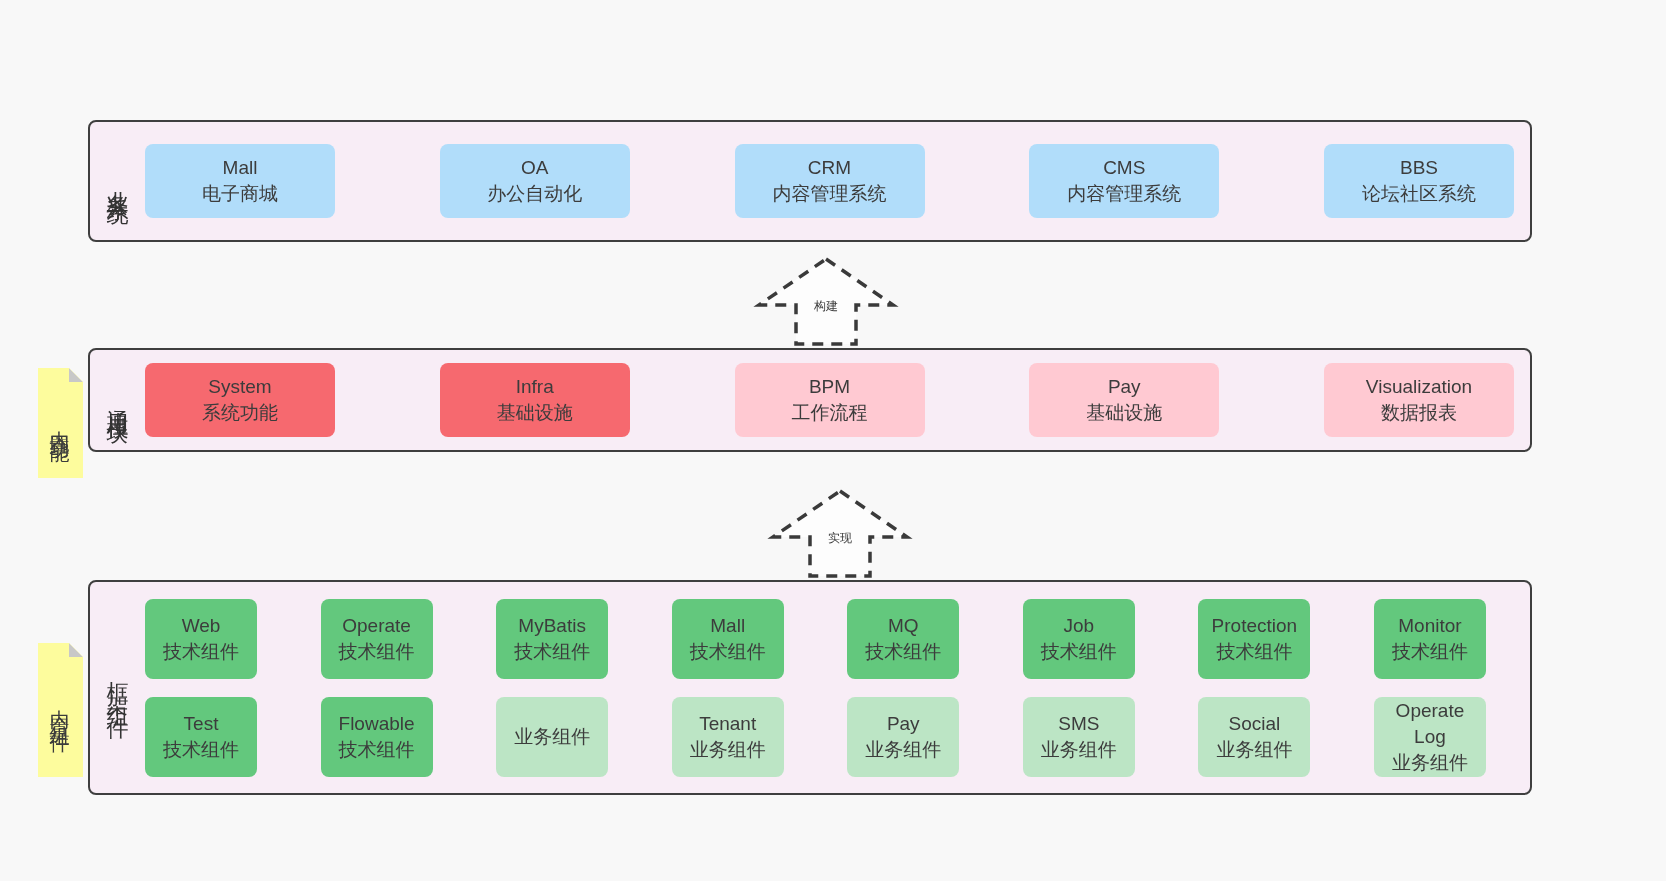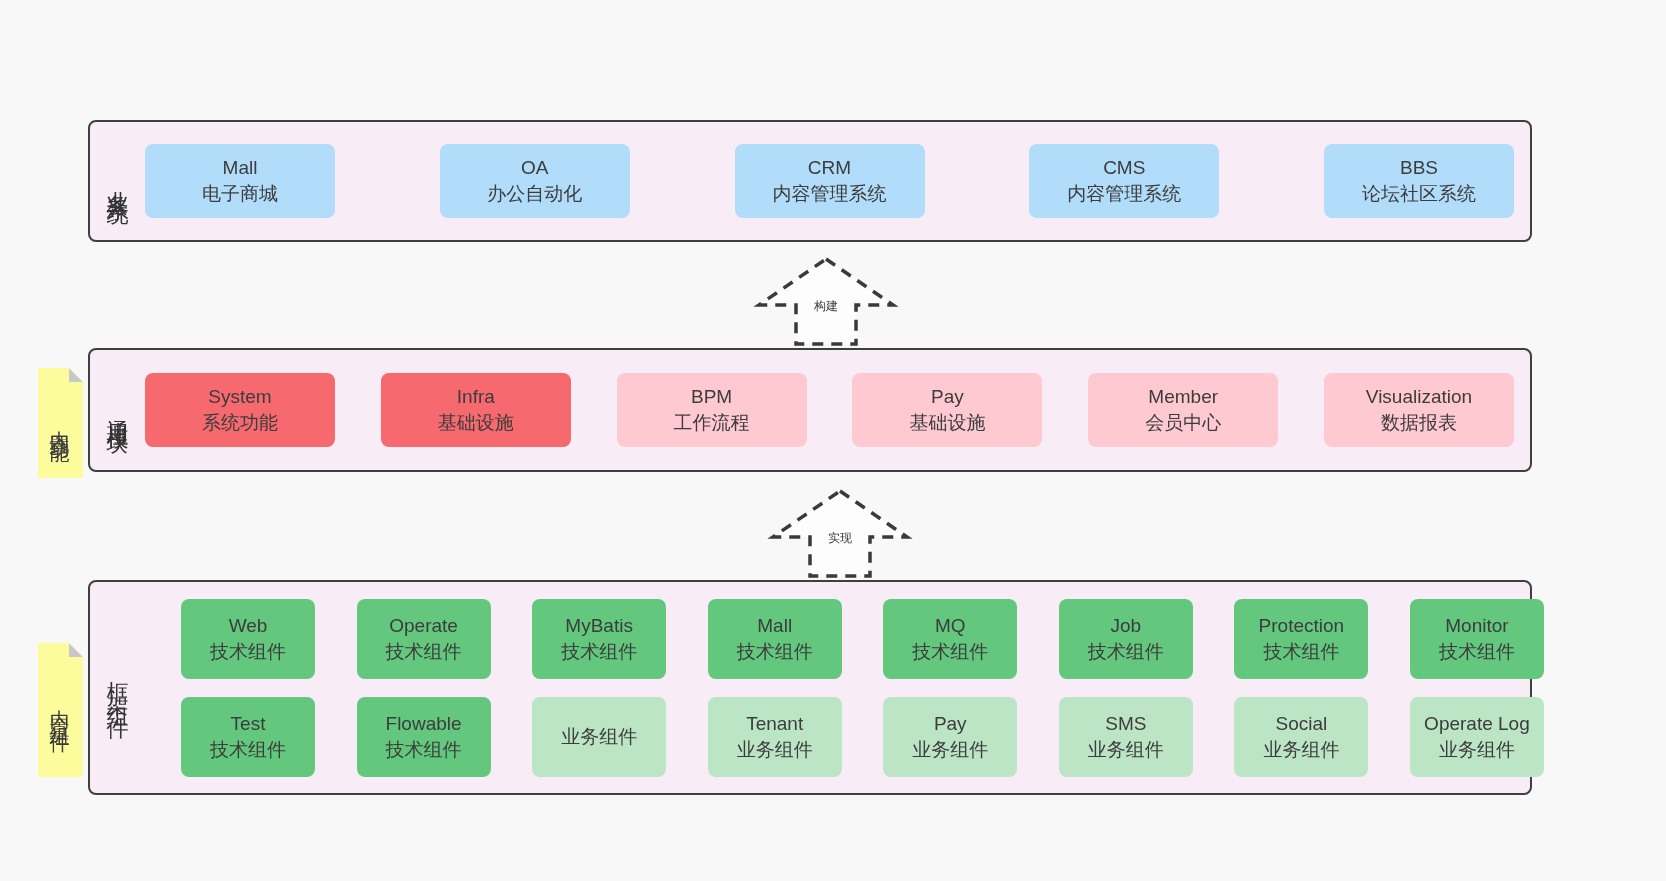--- a/index.html
+++ b/index.html
@@ -43,21 +43,21 @@
     flex: 0 0 55px;
   }
   .band-boxes {
     flex: 1;
     display: flex;
     justify-content: space-between;
     align-items: center;
     padding-right: 16px;
   }
   #band-business   { top: 120px; height: 122px; }
-  #band-modules    { top: 348px; height: 124px; }
+  #band-modules    { top: 348px; height: 104px; }
   #band-components { top: 580px; height: 215px; }
   #band-components .band-label { letter-spacing: 12px; }
 
   
   .box {
     border-radius: 8px;
     display: flex;
     flex-direction: column;
     align-items: center;
     justify-content: center;
@@ -75,21 +75,21 @@
 
   .grid-boxes {
     flex: 1;
     display: grid;
     grid-template-columns: repeat(8, 140px);
     justify-content: space-between;
     align-content: center;
     row-gap: 18px;
     padding-right: 16px;
   }
-  .grid-boxes > .box { width: 134px; height: 80px; padding: 0 4px; box-sizing: border-box; margin-left: 36px; }
+  .grid-boxes > .box { width: 112px; height: 80px; padding: 0 4px; box-sizing: border-box; }
 
   
   .arrow {
     position: absolute;
     width: 150px;
     height: 92px;
     z-index: 0;
   }
   .arrow-label {
     position: absolute;
@@ -197,24 +197,20 @@
       </div>
       <div class="box v-pink">
         <div>BPM</div>
         <div>工作流程</div>
       </div>
       <div class="box v-pink">
         <div>Pay</div>
         <div>基础设施</div>
       </div>
       <div class="box v-pink">
-        <div>Member</div>
-        <div>会员中心</div>
-      </div>
-      <div class="box v-pink">
         <div>Visualization</div>
         <div>数据报表</div>
       </div>
     </div>
   </div>
 
   <div class="arrow" id="arrow-implement">
     <svg width="150" height="92" viewBox="0 0 150 92">
       <path d="M75 3 L142 49 L105 49 L105 88 L45 88 L45 49 L8 49 Z" fill="#fdfdfd" stroke="#3a3a3a" stroke-width="3.5" stroke-dasharray="11 8"></path>
     </svg>

